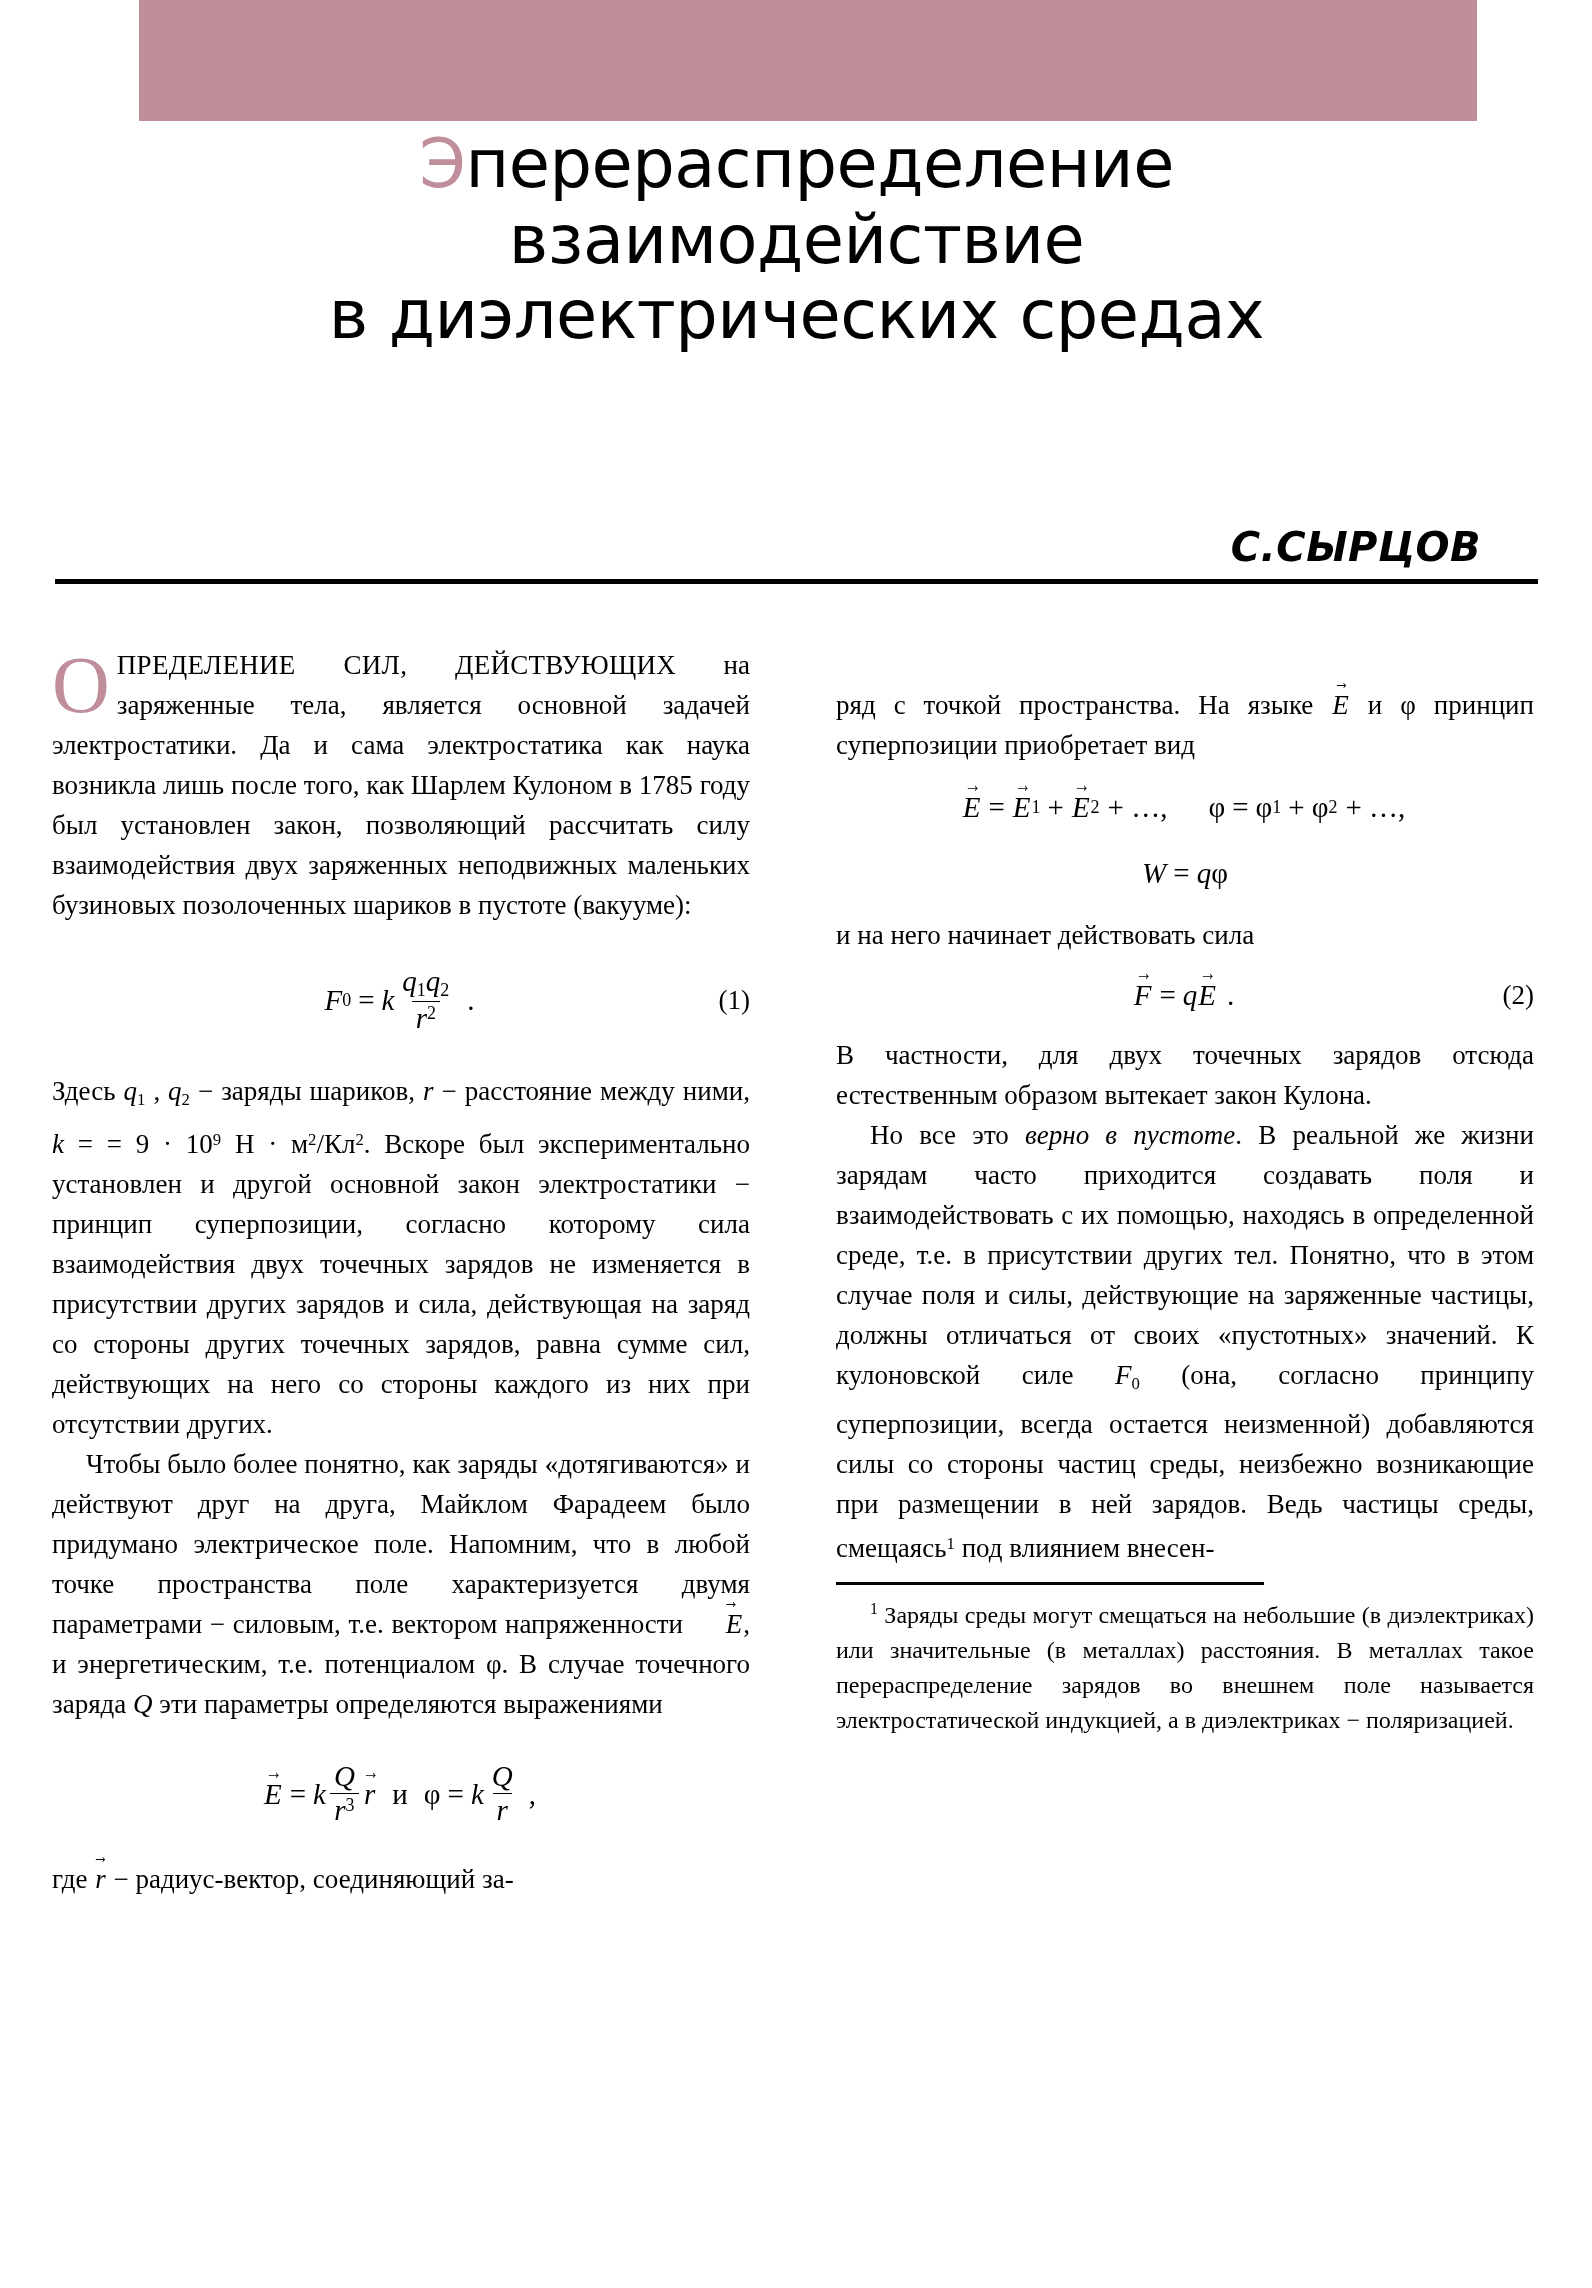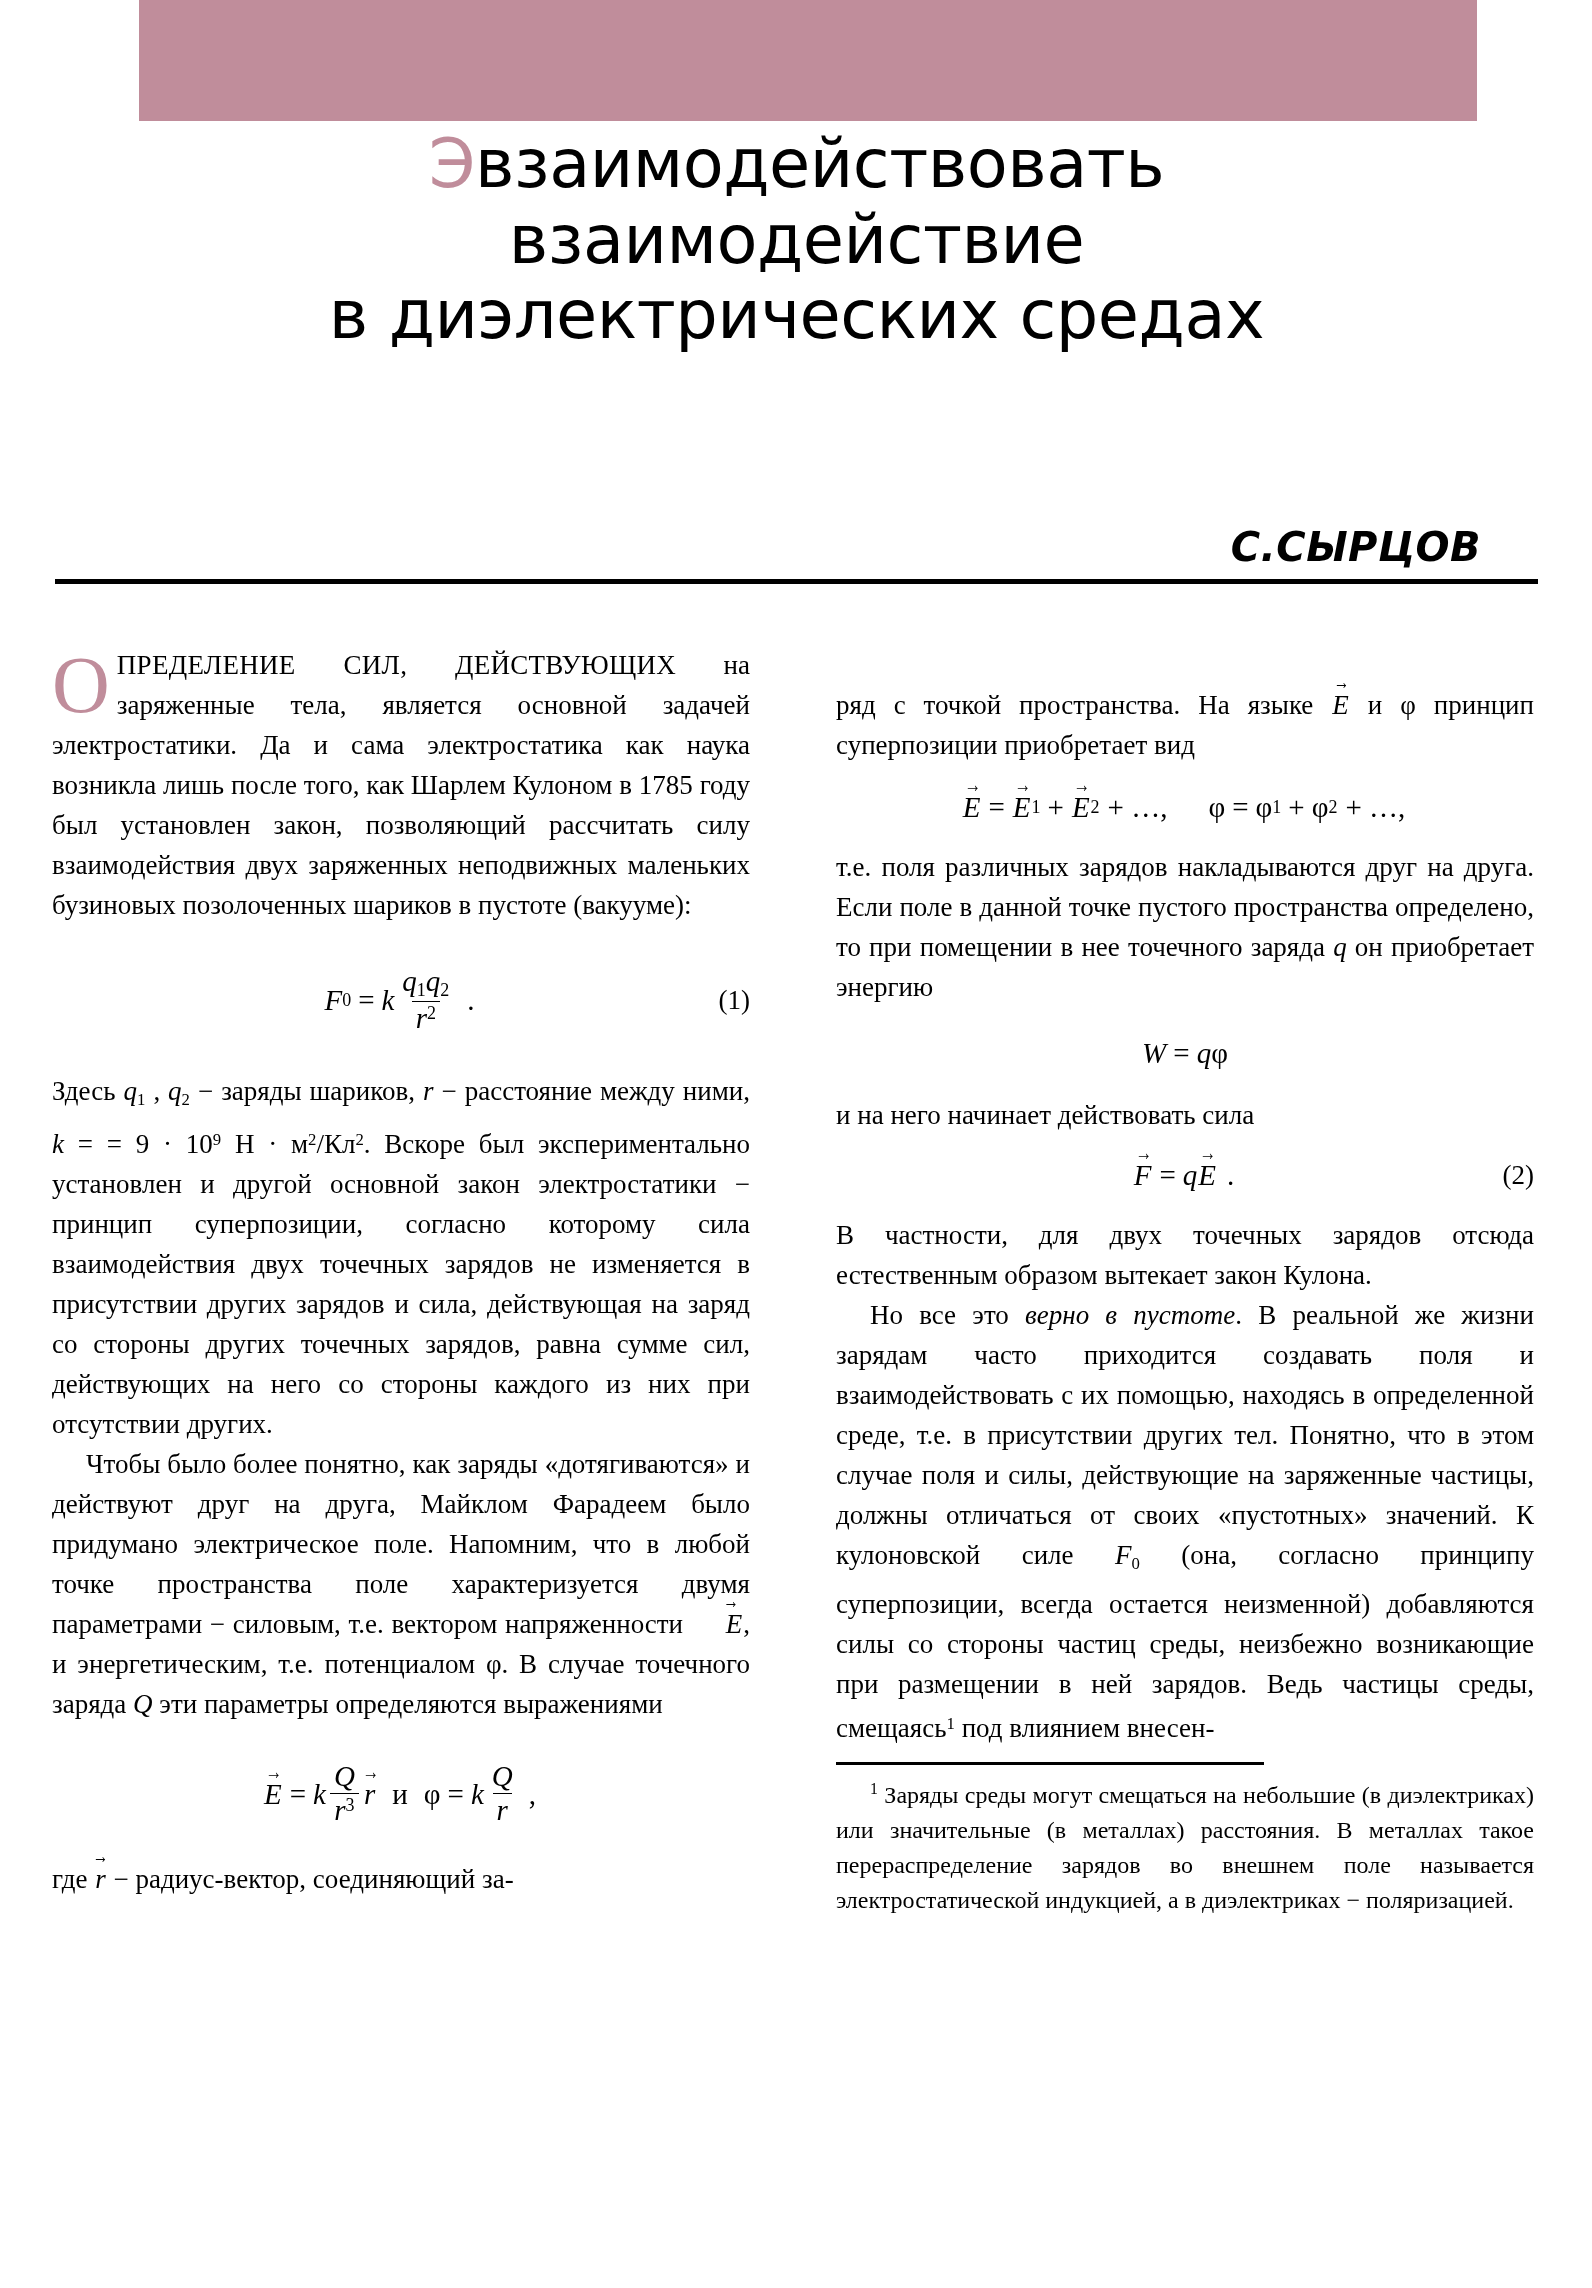--- a/index.html
+++ b/index.html
@@ -152,21 +152,21 @@
   }
   .footnote .fn-indent { text-indent: 34px; }
   .fn-mark { font-size: 0.66em; vertical-align: 0.55em; }
 </style>
 </head>
 <body>
 
 <div class="header-banner"></div>
 
 <div class="title-block">
-  <span class="title-line"><span class="drop-initial">Э</span><span>взаимодействовать</span></span>
+  <span class="title-line"><span class="drop-initial">Э</span><span>перераспределение</span></span>
   <span class="title-line">взаимодействие</span>
   <span class="title-line">в диэлектрических средах</span>
 </div>
 
 <div class="byline">С.СЫРЦОВ</div>
 <div class="rule-main"></div>
 
 <div class="col col-left">
 
   <p class="dropcap-para"><span class="dropcap">О</span><span class="smallcaps">ПРЕДЕЛЕНИЕ СИЛ, ДЕЙСТВУЮЩИХ</span> <span>на заряженные тела, является основной задачей электростатики. Да и сама электростатика как наука возникла лишь после того, как Шарлем Кулоном в 1785 году был установлен закон, позволяющий рассчитать силу взаимодействия двух заряженных неподвижных маленьких бузиновых позолоченных шариков в пустоте (вакууме):</span></p>
@@ -229,21 +229,20 @@
     <span>φ</span>
     <span class="op">=</span>
     <span>φ</span>
       <sub>1</sub>
     <span class="op">+</span>
     <span>φ</span>
       <sub>2</sub>
     <span class="opn" style="padding-left:8px;">+ …,</span>
   </div>
 
-  <p><span>т.е. поля различных зарядов накладываются друг на друга. Если поле в данной точке пустого пространства определено, то при помещении в нее точечного заряда </span><span class="mi">q</span><span> он приобретает энергию</span></p>
 
   <div class="eq-row" style="margin:26px 0 22px 0;">
     <span class="mi">W</span>
     <span class="op">=</span>
     <span class="mi">q</span>
       <span>φ</span>
   </div>
 
   <p>и на него начинает действовать сила</p>
 

